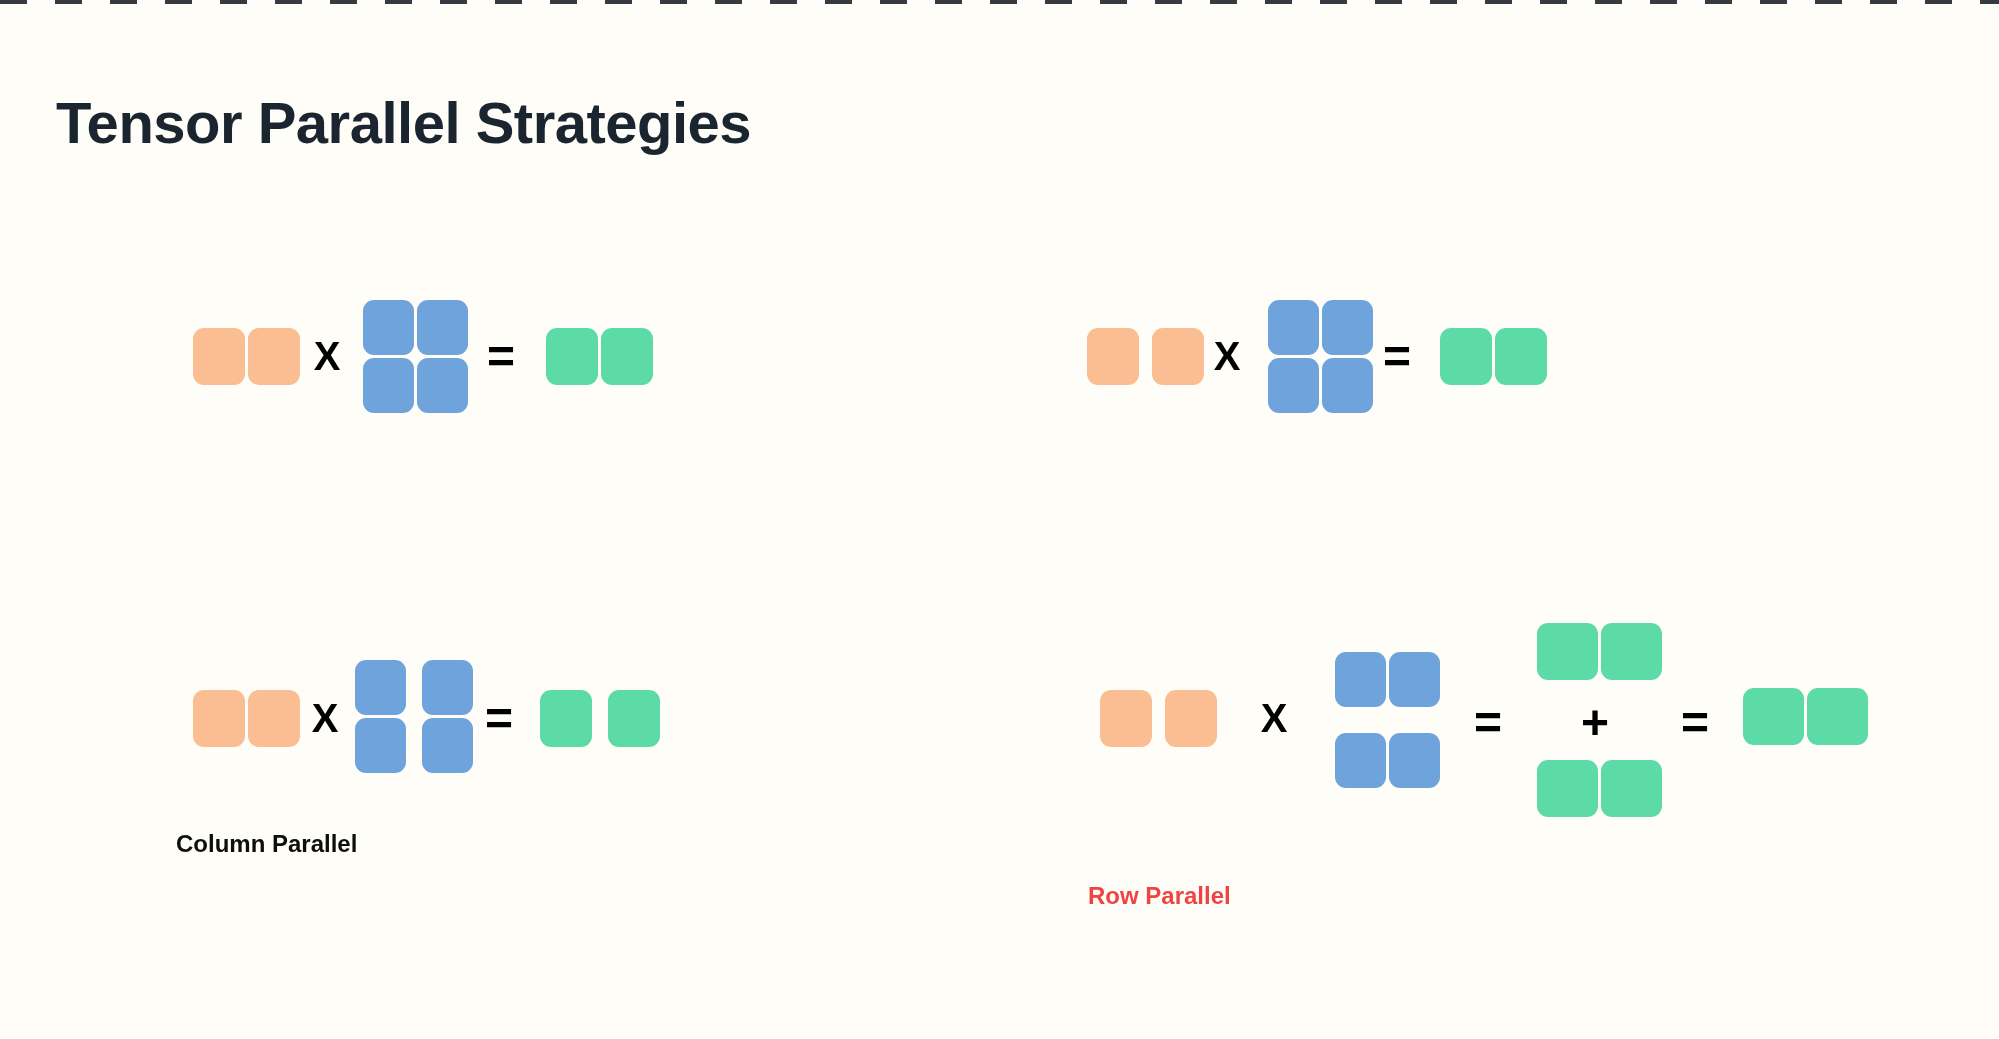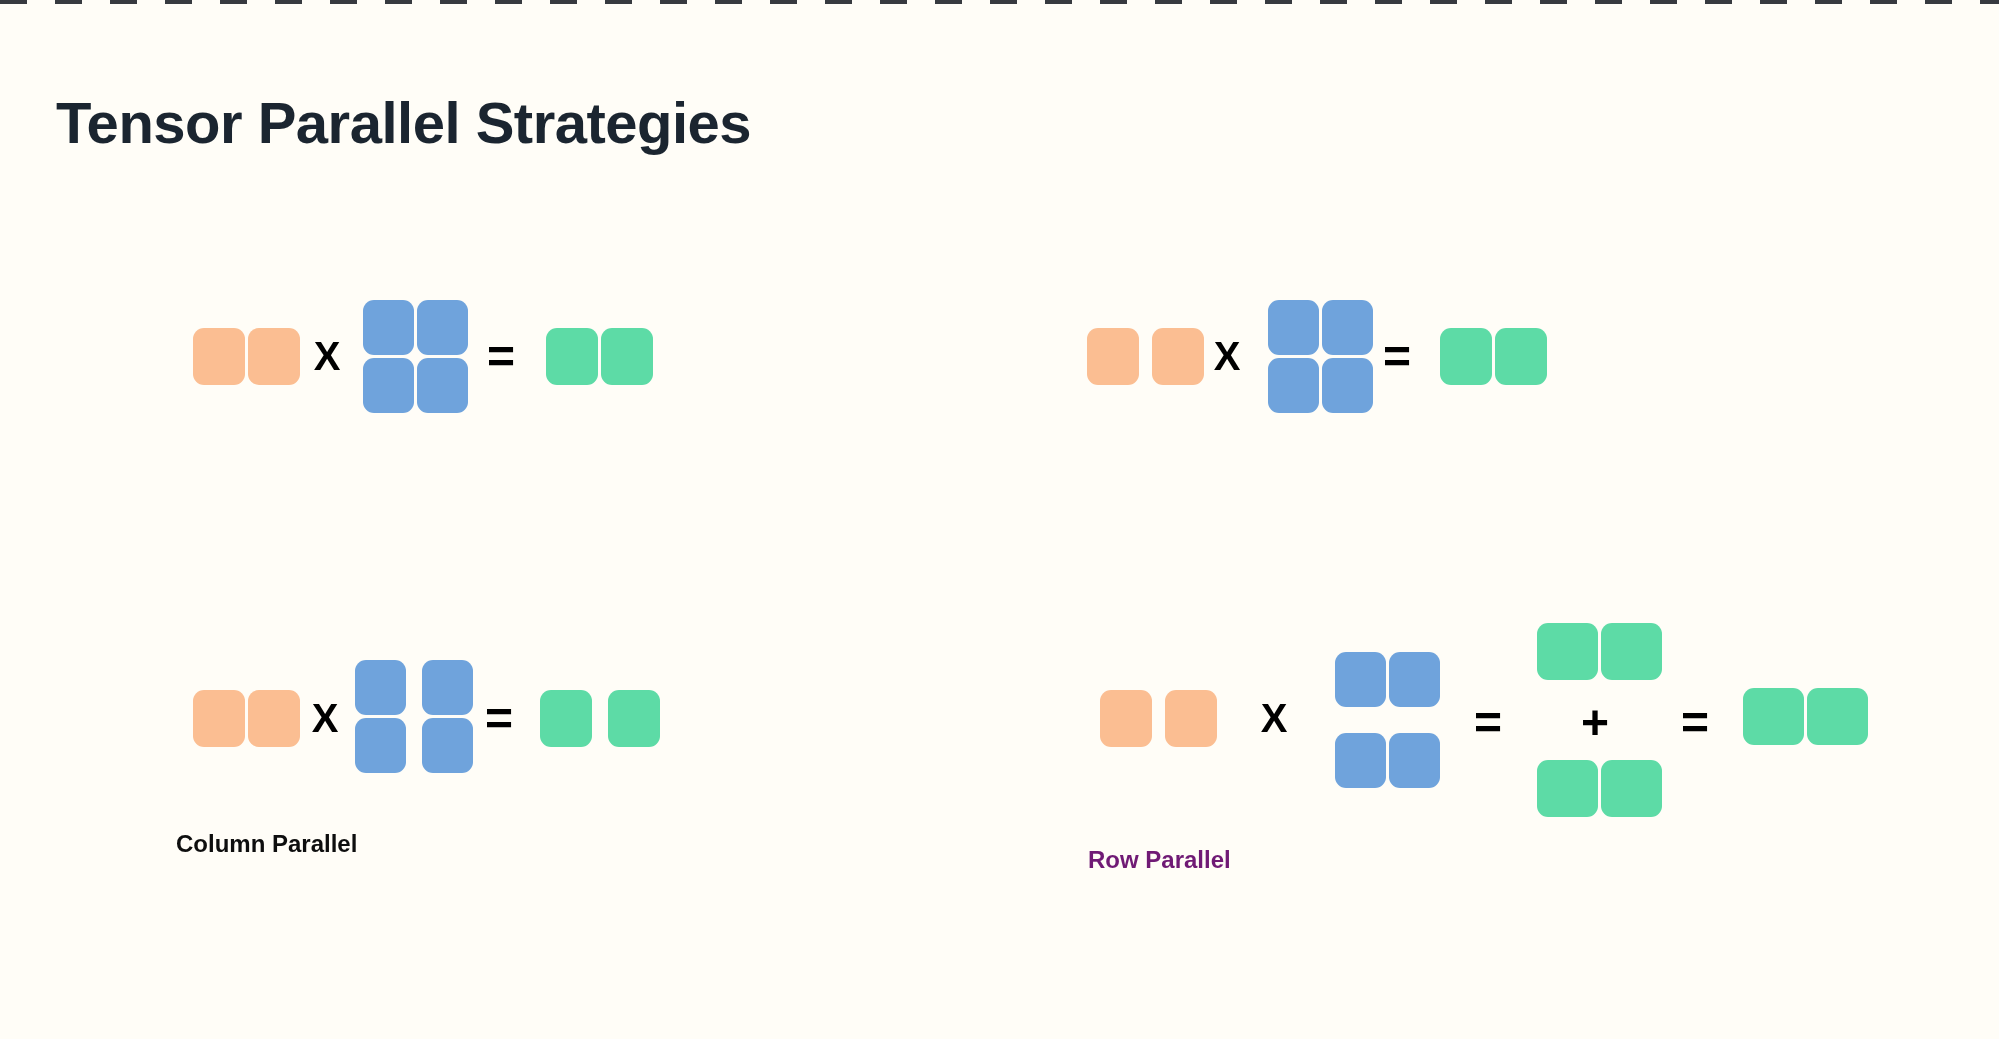--- a/index.html
+++ b/index.html
@@ -198,14 +198,14 @@
   <div id="br-plus" class="op op-plus" style="color: rgb(0, 0, 0);">+</div>
   <div id="br-partial-bot" class="block-grid g-wide split-none" style="grid-template-columns: repeat(2, var(--bw)); grid-template-rows: repeat(1, var(--bh));">
       <div class="block" style="background: rgb(93, 219, 166);"></div>
       <div class="block" style="background: rgb(93, 219, 166);"></div>
     </div>
   <div id="br-eq2" class="op op-eq" style="color: rgb(0, 0, 0);">=</div>
   <div id="br-result" class="block-grid g-wide split-none" style="grid-template-columns: repeat(2, var(--bw)); grid-template-rows: repeat(1, var(--bh));">
       <div class="block" style="background: rgb(93, 219, 166);"></div>
       <div class="block" style="background: rgb(93, 219, 166);"></div>
     </div>
-  <div id="br-label" class="strategy-label" style="color: #701a75;">Row Parallel</div>
+  <div id="br-label" class="strategy-label" style="color: #ef4444; margin-top: 36px;">Row Parallel</div>
 </section>
 
 </body></html>

